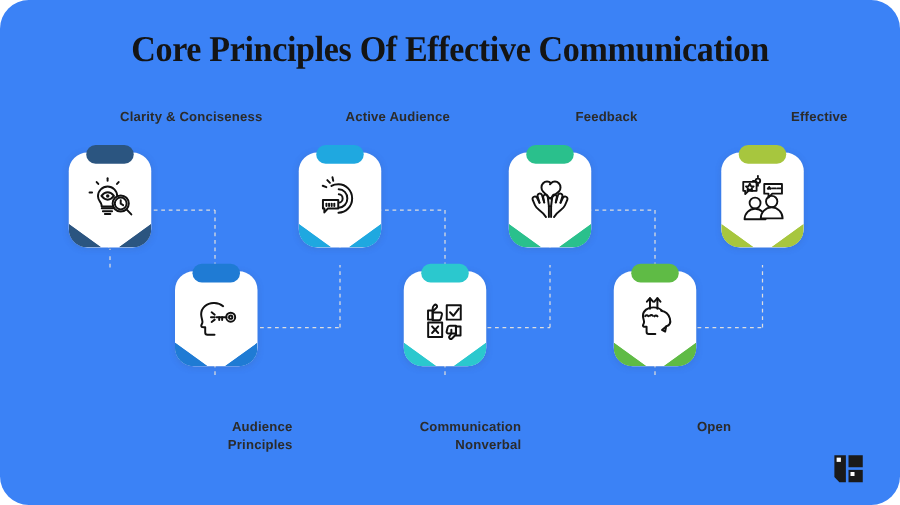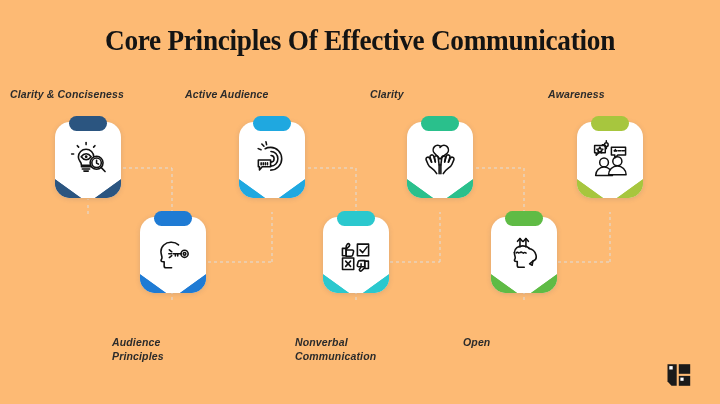--- a/index.html
+++ b/index.html
@@ -5,21 +5,22 @@
   * { margin:0; padding:0; box-sizing:border-box; }
   html,body { width:720px; height:404px; }
   body {
     background:#ffffff;
     font-family:"Liberation Sans", sans-serif;
     overflow:hidden;
     position:relative;
   }
   #slide {
     position:absolute; left:0; top:0; width:720px; height:404px;
-    background:#fdba74;
+    background:#3b82f6;
+    border-radius:23px;
   }
 
   
   #title {
     position:absolute; left:0; top:24px; width:720px;
     text-align:center;
     font-family:"Liberation Serif", serif;
     font-weight:bold;
     font-size:29px;
     letter-spacing:-0.3px;
@@ -74,28 +75,27 @@
     position:absolute; left:0; top:6px;
     width:66px; height:76px;
     display:flex; align-items:center; justify-content:center;
     z-index:2;
   }
   .icon svg { display:block; }
 
   
   .label {
     position:absolute;
-    text-align:left;
+    text-align:right;
     font-family:"Liberation Sans", sans-serif;
     font-weight:bold;
     font-size:10.5px;
     line-height:13.5px;
     color:#2b2b2b;
     letter-spacing:0.15px;
-    font-style:italic;
   }
 
   
   #logo { position:absolute; left:666px; top:362px; width:26px; height:26px; }
 </style>
 </head>
 <body>
 
 <div id="slide">
 
@@ -241,22 +241,22 @@
         <path d="M12.2 31l5.6 6"></path>
           <path d="M17.8 31l-5.6 6"></path>
 
         <path d="M38.2 39.4H34v-8.4h4.2z"></path>
         <path d="M34 38.4l-3.6 3.6c-.6.6-1.5.6-2.1 0-.6-.6-.6-1.6 0-2.2l.4-.4c.9-.9 1.1-1.7 1.1-3v-2.4"></path>
         <path d="M34 37.5h-7c-1 0-1.7-.8-1.5-1.8l.9-3.7c.2-.9 1-1.6 2-1.6h5.6z"></path>
       </svg>
     </div>
   </div>
   <div class="label" style="left:295px; top:336px; width:122px;">
+    <div>Communication</div>
     <div>Nonverbal</div>
-    <div>Communication</div>
   </div>
 
   <div class="card" style="left:407px; top:116px;">
     <div class="card-body">
       <div class="wedge left" style="background:#2AC08C;"></div>
       <div class="wedge right" style="background:#2AC08C;"></div>
     </div>
     <div class="pill" style="background:#2AC08C;"></div>
     <div class="icon">
       <svg width="42" height="42" viewBox="0 0 48 48" stroke="#111" stroke-width="1.8" fill="none" stroke-linecap="round" stroke-linejoin="round">
@@ -269,21 +269,21 @@
         <path d="M23 29.6v10"></path>
 
         <path d="M27.7 39.6c1.6-2.7 3.6-4.6 6.2-6.5 2-1.5 3.1-2.6 3.8-4.3l2.1-5c.5-1.2-.1-2.5-1.3-2.9-1.1-.4-2.3.2-2.8 1.3l-2.1 4.3"></path>
         <path d="M33.6 26.5l1.7-5.6c.4-1.2-.3-2.4-1.5-2.7-1.1-.3-2.3.4-2.6 1.6l-1.9 6.4"></path>
         <path d="M29.3 26.2l.9-4.7c.2-1.2-.6-2.3-1.8-2.4-1.1-.2-2.2.7-2.3 1.9l-1.1 8.6"></path>
         <path d="M25 29.6v10"></path>
       </svg>
     </div>
   </div>
   <div class="label" style="left:370px; top:88px; width:140px;">
-    <div>Clarity</div>
+    <div>Feedback</div>
   </div>
 
   <div class="card" style="left:491px; top:211px;">
     <div class="card-body">
       <div class="wedge left" style="background:#5FBB45;"></div>
       <div class="wedge right" style="background:#5FBB45;"></div>
     </div>
     <div class="pill" style="background:#5FBB45;"></div>
     <div class="icon">
       <svg width="42" height="42" viewBox="0 0 48 48" stroke="#111" stroke-width="1.8" fill="none" stroke-linecap="round" stroke-linejoin="round">
@@ -333,21 +333,21 @@
 
         <circle cx="17.2" cy="26.8" r="5"></circle>
         <path d="M7.6 41.6c0-5.3 4.3-9.6 9.6-9.6s9.6 4.3 9.6 9.6z" fill="#fff"></path>
 
         <circle cx="32.4" cy="25.4" r="5.2"></circle>
         <path d="M22.4 40.8c0-5.5 4.5-10 10-10s10 4.5 10 10z" fill="#fff"></path>
       </svg>
     </div>
   </div>
   <div class="label" style="left:548px; top:88px; width:130px;">
-    <div>Awareness</div>
+    <div>Effective</div>
   </div>
 
   <div id="logo">
     <svg width="26" height="26" viewBox="0 0 26 26">
       <path d="M1.5 2.2h9.2v21.6H5.5L1.5 19.6z" fill="#1A1A1A"></path>
       <rect x="3.3" y="4.1" width="3.4" height="3.4" fill="#FFFFFF"></rect>
       <rect x="12.8" y="2.2" width="11.4" height="9.6" fill="#1A1A1A"></rect>
       <rect x="12.8" y="13.9" width="11.4" height="9.9" fill="#1A1A1A"></rect>
       <rect x="14.4" y="15.6" width="3.2" height="3.2" fill="#FFFFFF"></rect>
     </svg>

